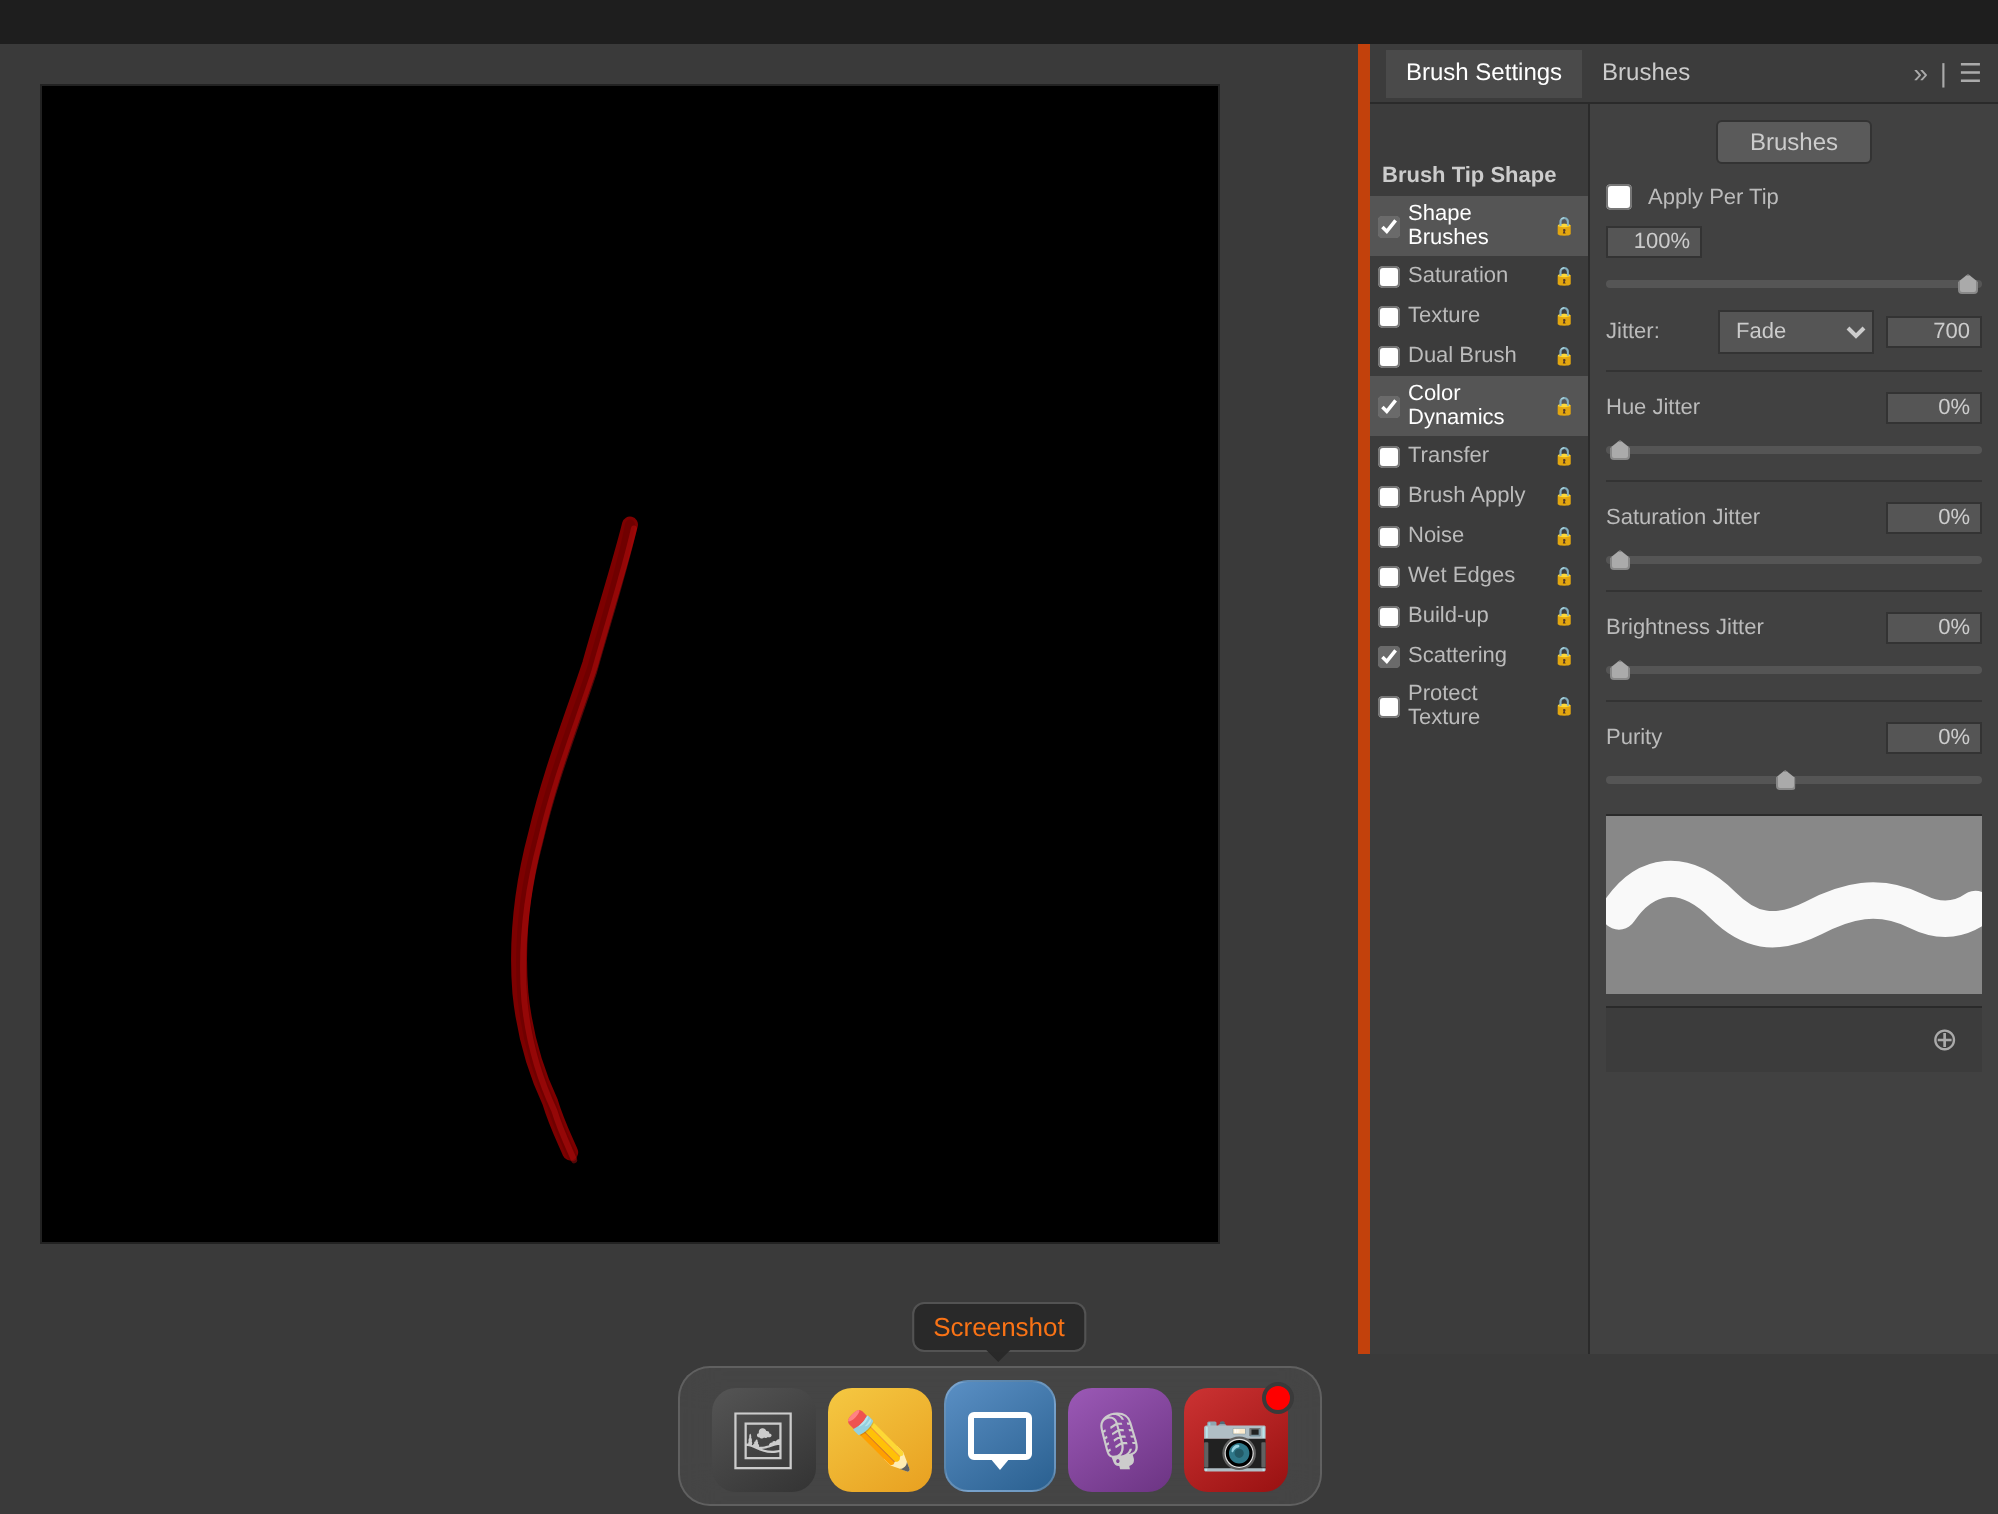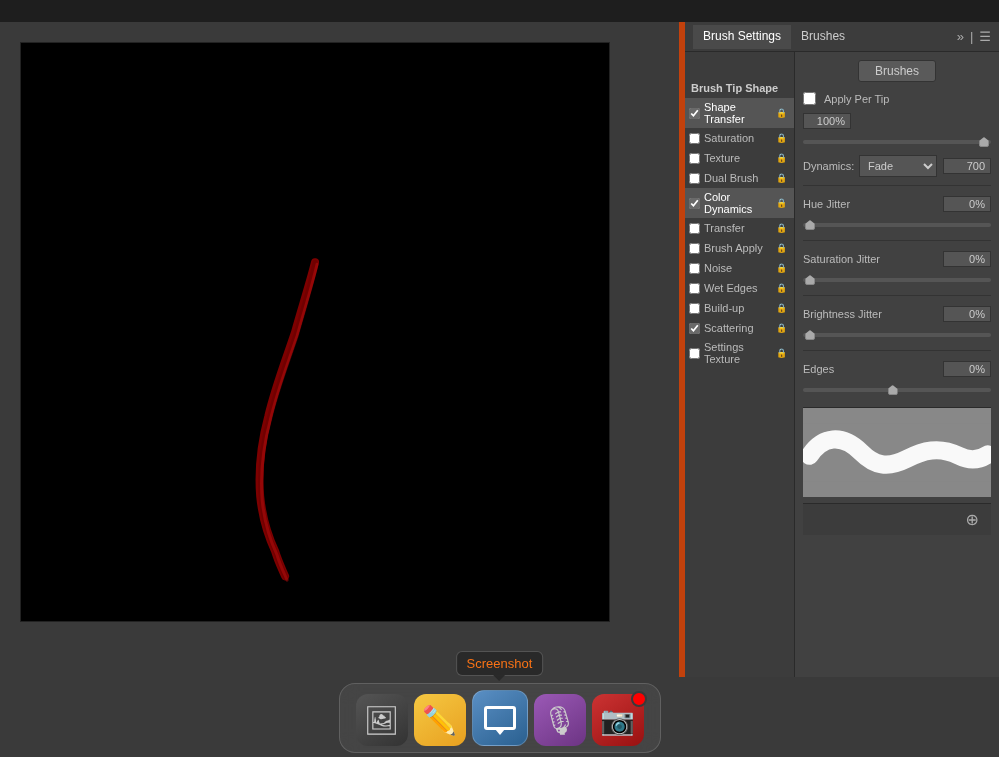--- a/index.html
+++ b/index.html
@@ -468,21 +468,21 @@
     <div id="panel-body">
 
       <div id="brush-list-sidebar">
 
         <div class="brush-list-item brush-section-header">
           <span>Brush Tip Shape</span>
         </div>
 
         <div class="brush-list-item active">
           <input type="checkbox" checked="" style="">
-          <span>Shape Transfer</span>
+          <span>Shape Brushes</span>
           <span class="lock-icon">🔒</span>
         </div>
 
         <div class="brush-list-item">
           <input type="checkbox" style="">
           <span>Saturation</span>
           <span class="lock-icon">🔒</span>
         </div>
 
         <div class="brush-list-item">
@@ -534,21 +534,21 @@
         </div>
 
         <div class="brush-list-item">
           <input type="checkbox" checked="" style="">
           <span>Scattering</span>
           <span class="lock-icon">🔒</span>
         </div>
 
         <div class="brush-list-item">
           <input type="checkbox" style="">
-          <span>Settings Texture</span>
+          <span>Protect Texture</span>
           <span class="lock-icon">🔒</span>
         </div>
       </div>
 
       <div id="brush-content">
 
         <div id="brushes-top-button">
           <button id="brushes-btn">Brushes</button>
         </div>
 
@@ -562,21 +562,21 @@
         <div class="jitter-row">
           <input class="jitter-value" type="text" value="100%" style="">
         </div>
 
         <div class="slider-row">
           <div class="slider-track"></div>
           <div class="slider-thumb" style="right: 2px; left: auto;"></div>
         </div>
 
         <div class="control-row">
-          <span class="control-label">Dynamics:</span>
+          <span class="control-label">Jitter:</span>
           <select class="control-select">
             <option>Fade</option>
           </select>
           <input class="control-value" type="text" value="700" style="">
         </div>
 
         <hr class="divider">
 
         <div class="jitter-row">
           <span class="jitter-label">Hue Jitter</span>
@@ -605,21 +605,21 @@
           <input class="jitter-value" type="text" value="0%" style="">
         </div>
         <div class="slider-row">
           <div class="slider-track"></div>
           <div class="slider-thumb" style="left: 2px;"></div>
         </div>
 
         <hr class="divider">
 
         <div class="jitter-row">
-          <span class="jitter-label">Edges</span>
+          <span class="jitter-label">Purity</span>
           <input class="jitter-value" type="text" value="0%" style="">
         </div>
         <div class="slider-row">
           <div class="slider-track"></div>
           <div class="slider-thumb" style="left: 45%;"></div>
         </div>
 
         <div id="brush-preview">
           <svg viewBox="0 0 290 90" xmlns="http://www.w3.org/2000/svg">
             <rect width="290" height="90" fill="#888"></rect>

